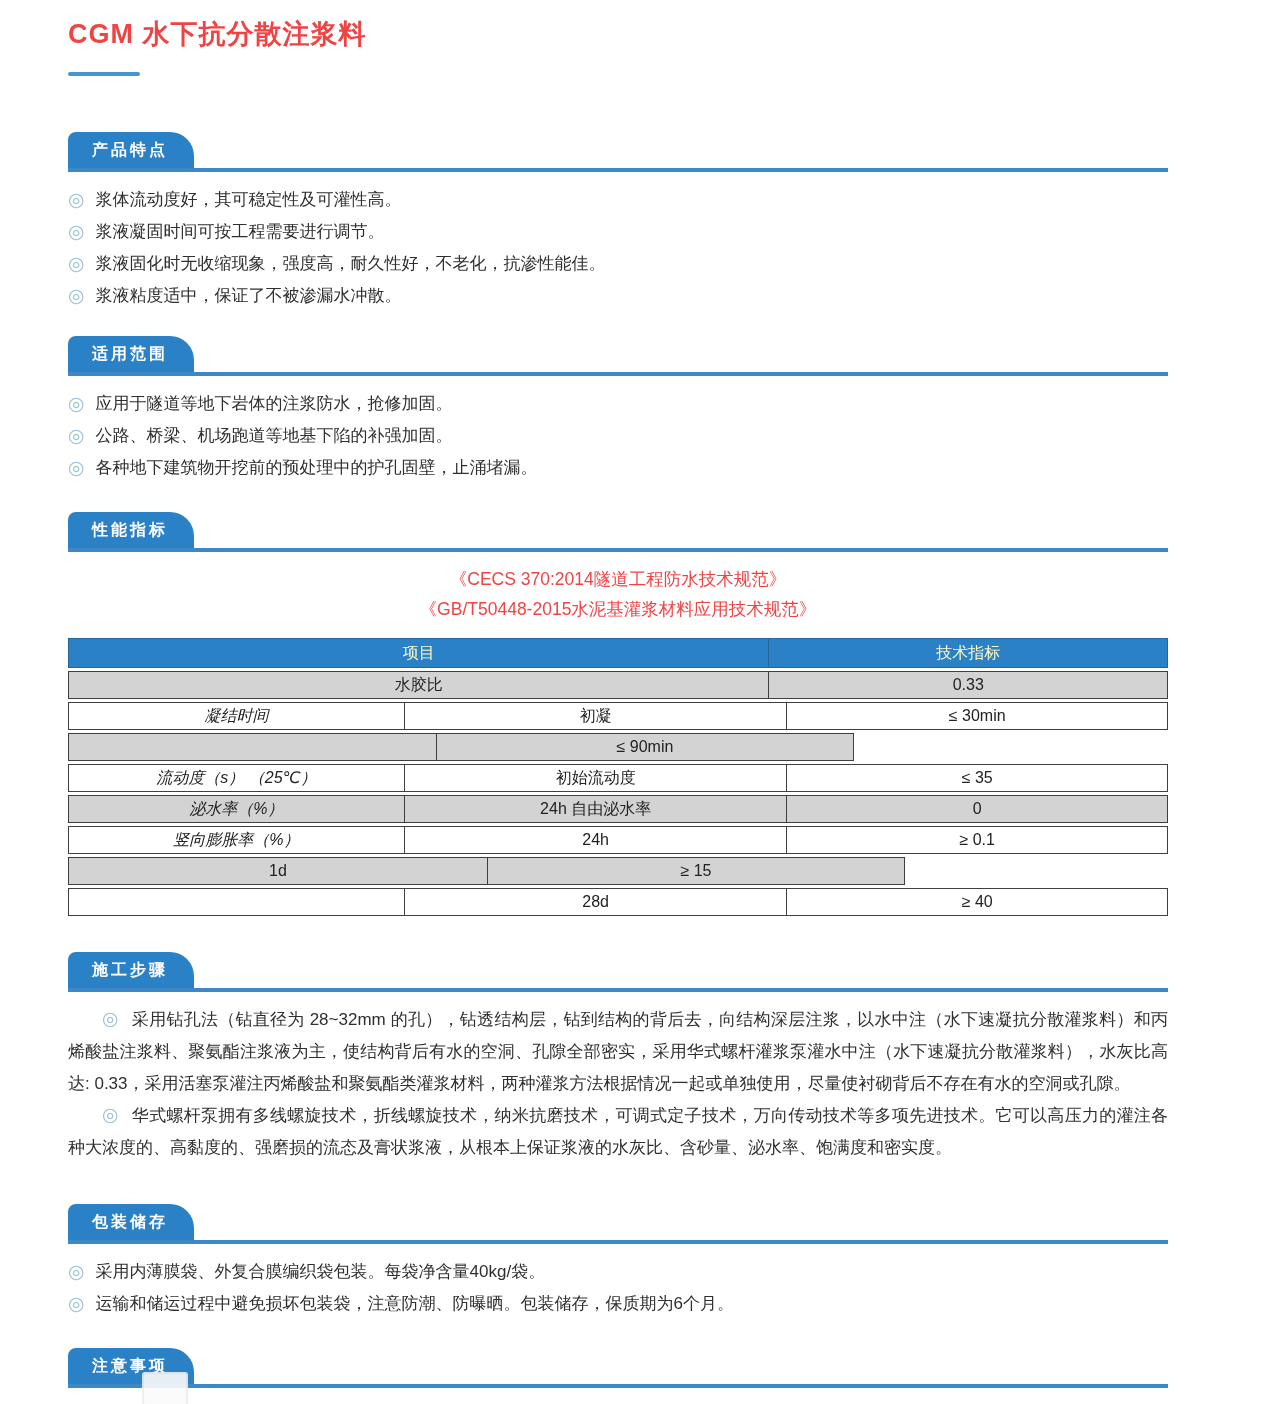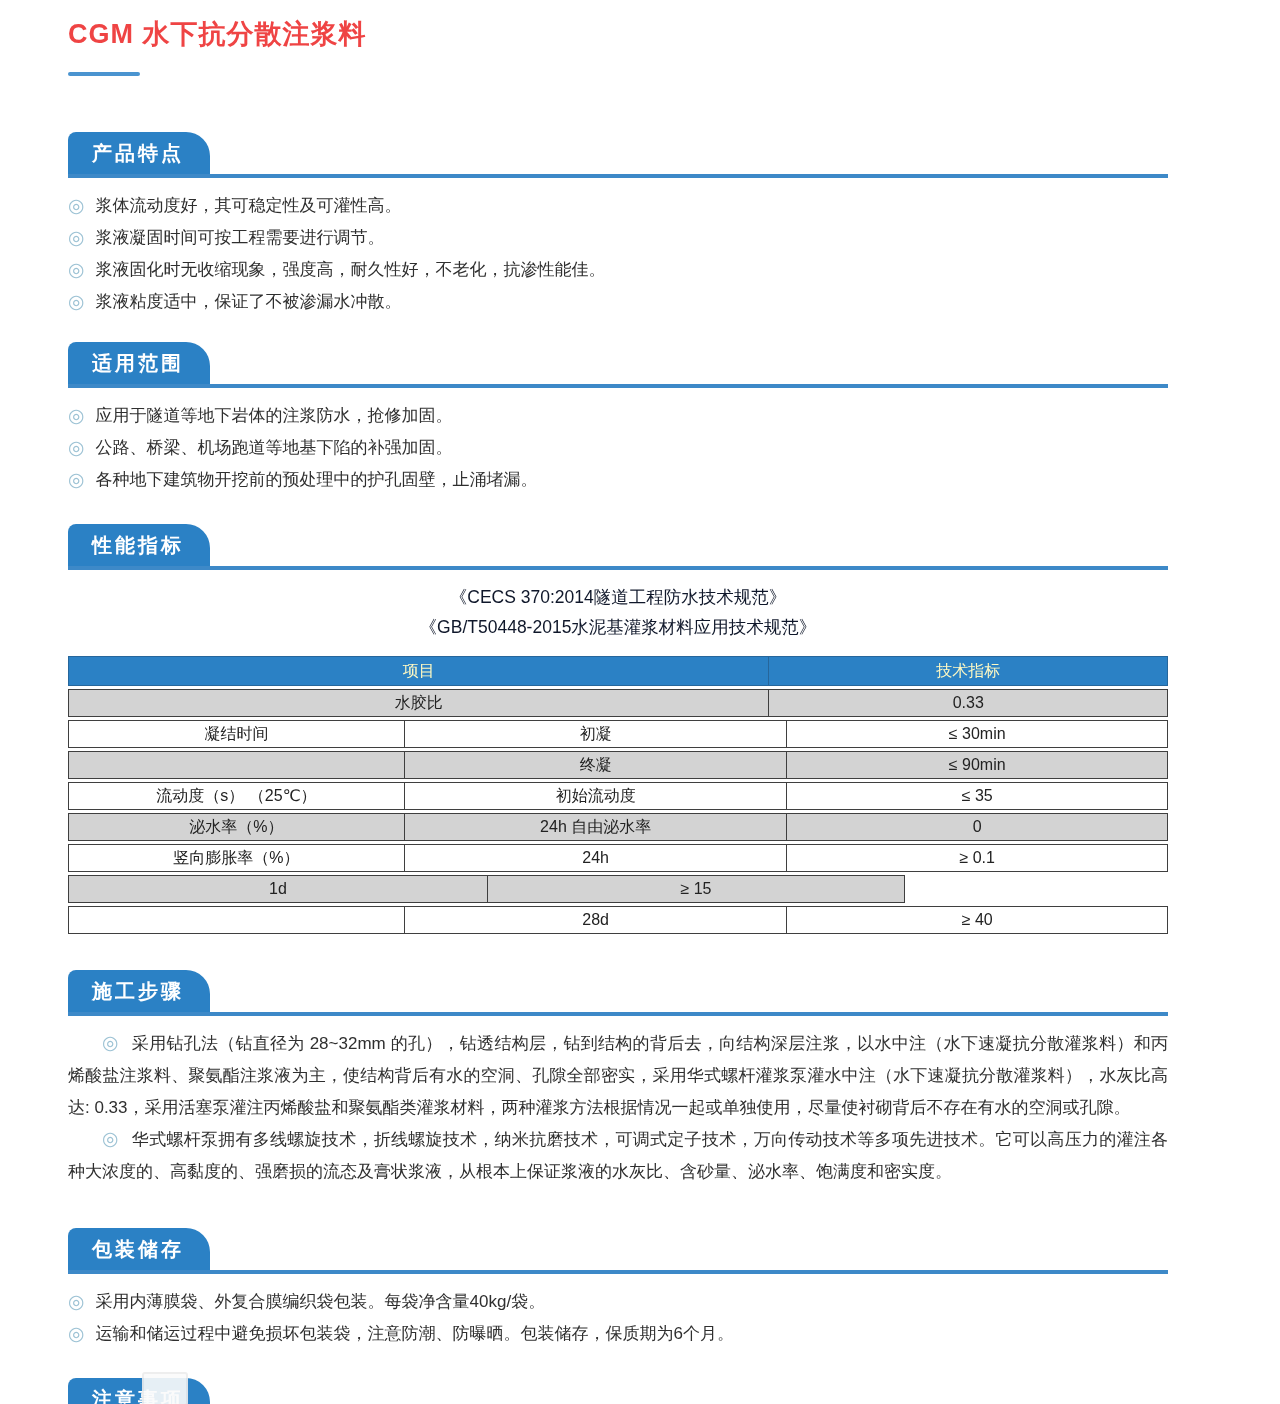--- a/index.html
+++ b/index.html
@@ -15,50 +15,50 @@
 
   
   .page-title{font-size:27px;font-weight:700;color:#ef4444;margin:0;letter-spacing:1px;}
   .title-underline{width:72px;height:4px;background:#4a94d0;margin-top:20px;border-radius:2px;}
 
   
   .sec-head{width:1100px;border-bottom:4px solid #3d89c8;line-height:0;}
   .tab{
     display:inline-block;line-height:normal;
     background:#2b81c5;color:#fff;
-    font-weight:700;font-size:20px;letter-spacing:3px;
+    font-weight:700;font-size:16px;letter-spacing:3px;
     padding:8px 26px 7px 24px;
     border-radius:8px 24px 0 0;
   }
   .mt-features{margin-top:56px;}
   .mt-scope{margin-top:30px;}
   .mt-performance{margin-top:34px;}
   .mt-construction{margin-top:36px;}
   .mt-packaging{margin-top:40px;}
   .mt-precautions{margin-top:34px;}
 
   
   ul.bullets{list-style:none;margin:16px 0 0 0;padding:0;}
   ul.bullets li{display:flex;align-items:center;gap:11px;height:22px;margin-bottom:10px;font-size:17px;}
   .bullet{color:#9cc2d4;font-size:19px;line-height:1;flex:0 0 auto;}
 
   
-  .standards{width:1100px;text-align:center;margin-top:12px;font-size:17.5px;line-height:30px;color:#0f172a;}
+  .standards{width:1100px;text-align:center;margin-top:12px;font-size:17.5px;line-height:30px;color:#ef4444;}
   .standards div{height:30px;}
 
   
   .ptable{margin-top:14px;width:1100px;}
   .trow{display:flex;margin-bottom:3px;}
   .tcell{
     box-sizing:border-box;border:1px solid #3f3f3f;background:#fff;
     height:28px;display:flex;align-items:center;justify-content:center;
     font-size:16px;color:#222;
   }
   .tcell + .tcell{margin-left:-1px;}
-  .c-a{width:369px;}.c-b{width:420px;}.c-v{width:418px;}.c-ab{width:734px;}
+  .c-a{width:369px;font-style:italic;}.c-b{width:420px;}.c-v{width:418px;}.c-ab{width:734px;}
   .thead .tcell{background:#2b81c5;color:#fef9c3;border-color:#26669b;height:30px;}
   .row-gray .tcell{background:#d3d3d3;}
 
   
   .paras{margin-top:12px;width:1100px;}
   .para{margin:0;font-size:17px;line-height:32px;text-align:justify;text-indent:34px;color:#2f2f2f;}
   .para .bullet{margin-right:13px;}
 
   
   .watermark{
@@ -131,21 +131,20 @@
       <div class="tcell c-ab">水胶比</div>
       <div class="tcell c-v">0.33</div>
     </div>
     <div class="trow">
       <div class="tcell c-a">凝结时间</div>
       <div class="tcell c-b">初凝</div>
       <div class="tcell c-v">≤ 30min</div>
     </div>
     <div class="trow row-gray">
       <div class="tcell c-a"></div>
-      <div class="tcell c-b">终凝</div>
       <div class="tcell c-v">≤ 90min</div>
     </div>
     <div class="trow">
       <div class="tcell c-a">流动度（s） （25℃）</div>
       <div class="tcell c-b">初始流动度</div>
       <div class="tcell c-v">≤ 35</div>
     </div>
     <div class="trow row-gray">
       <div class="tcell c-a">泌水率（%）</div>
       <div class="tcell c-b">24h 自由泌水率</div>

